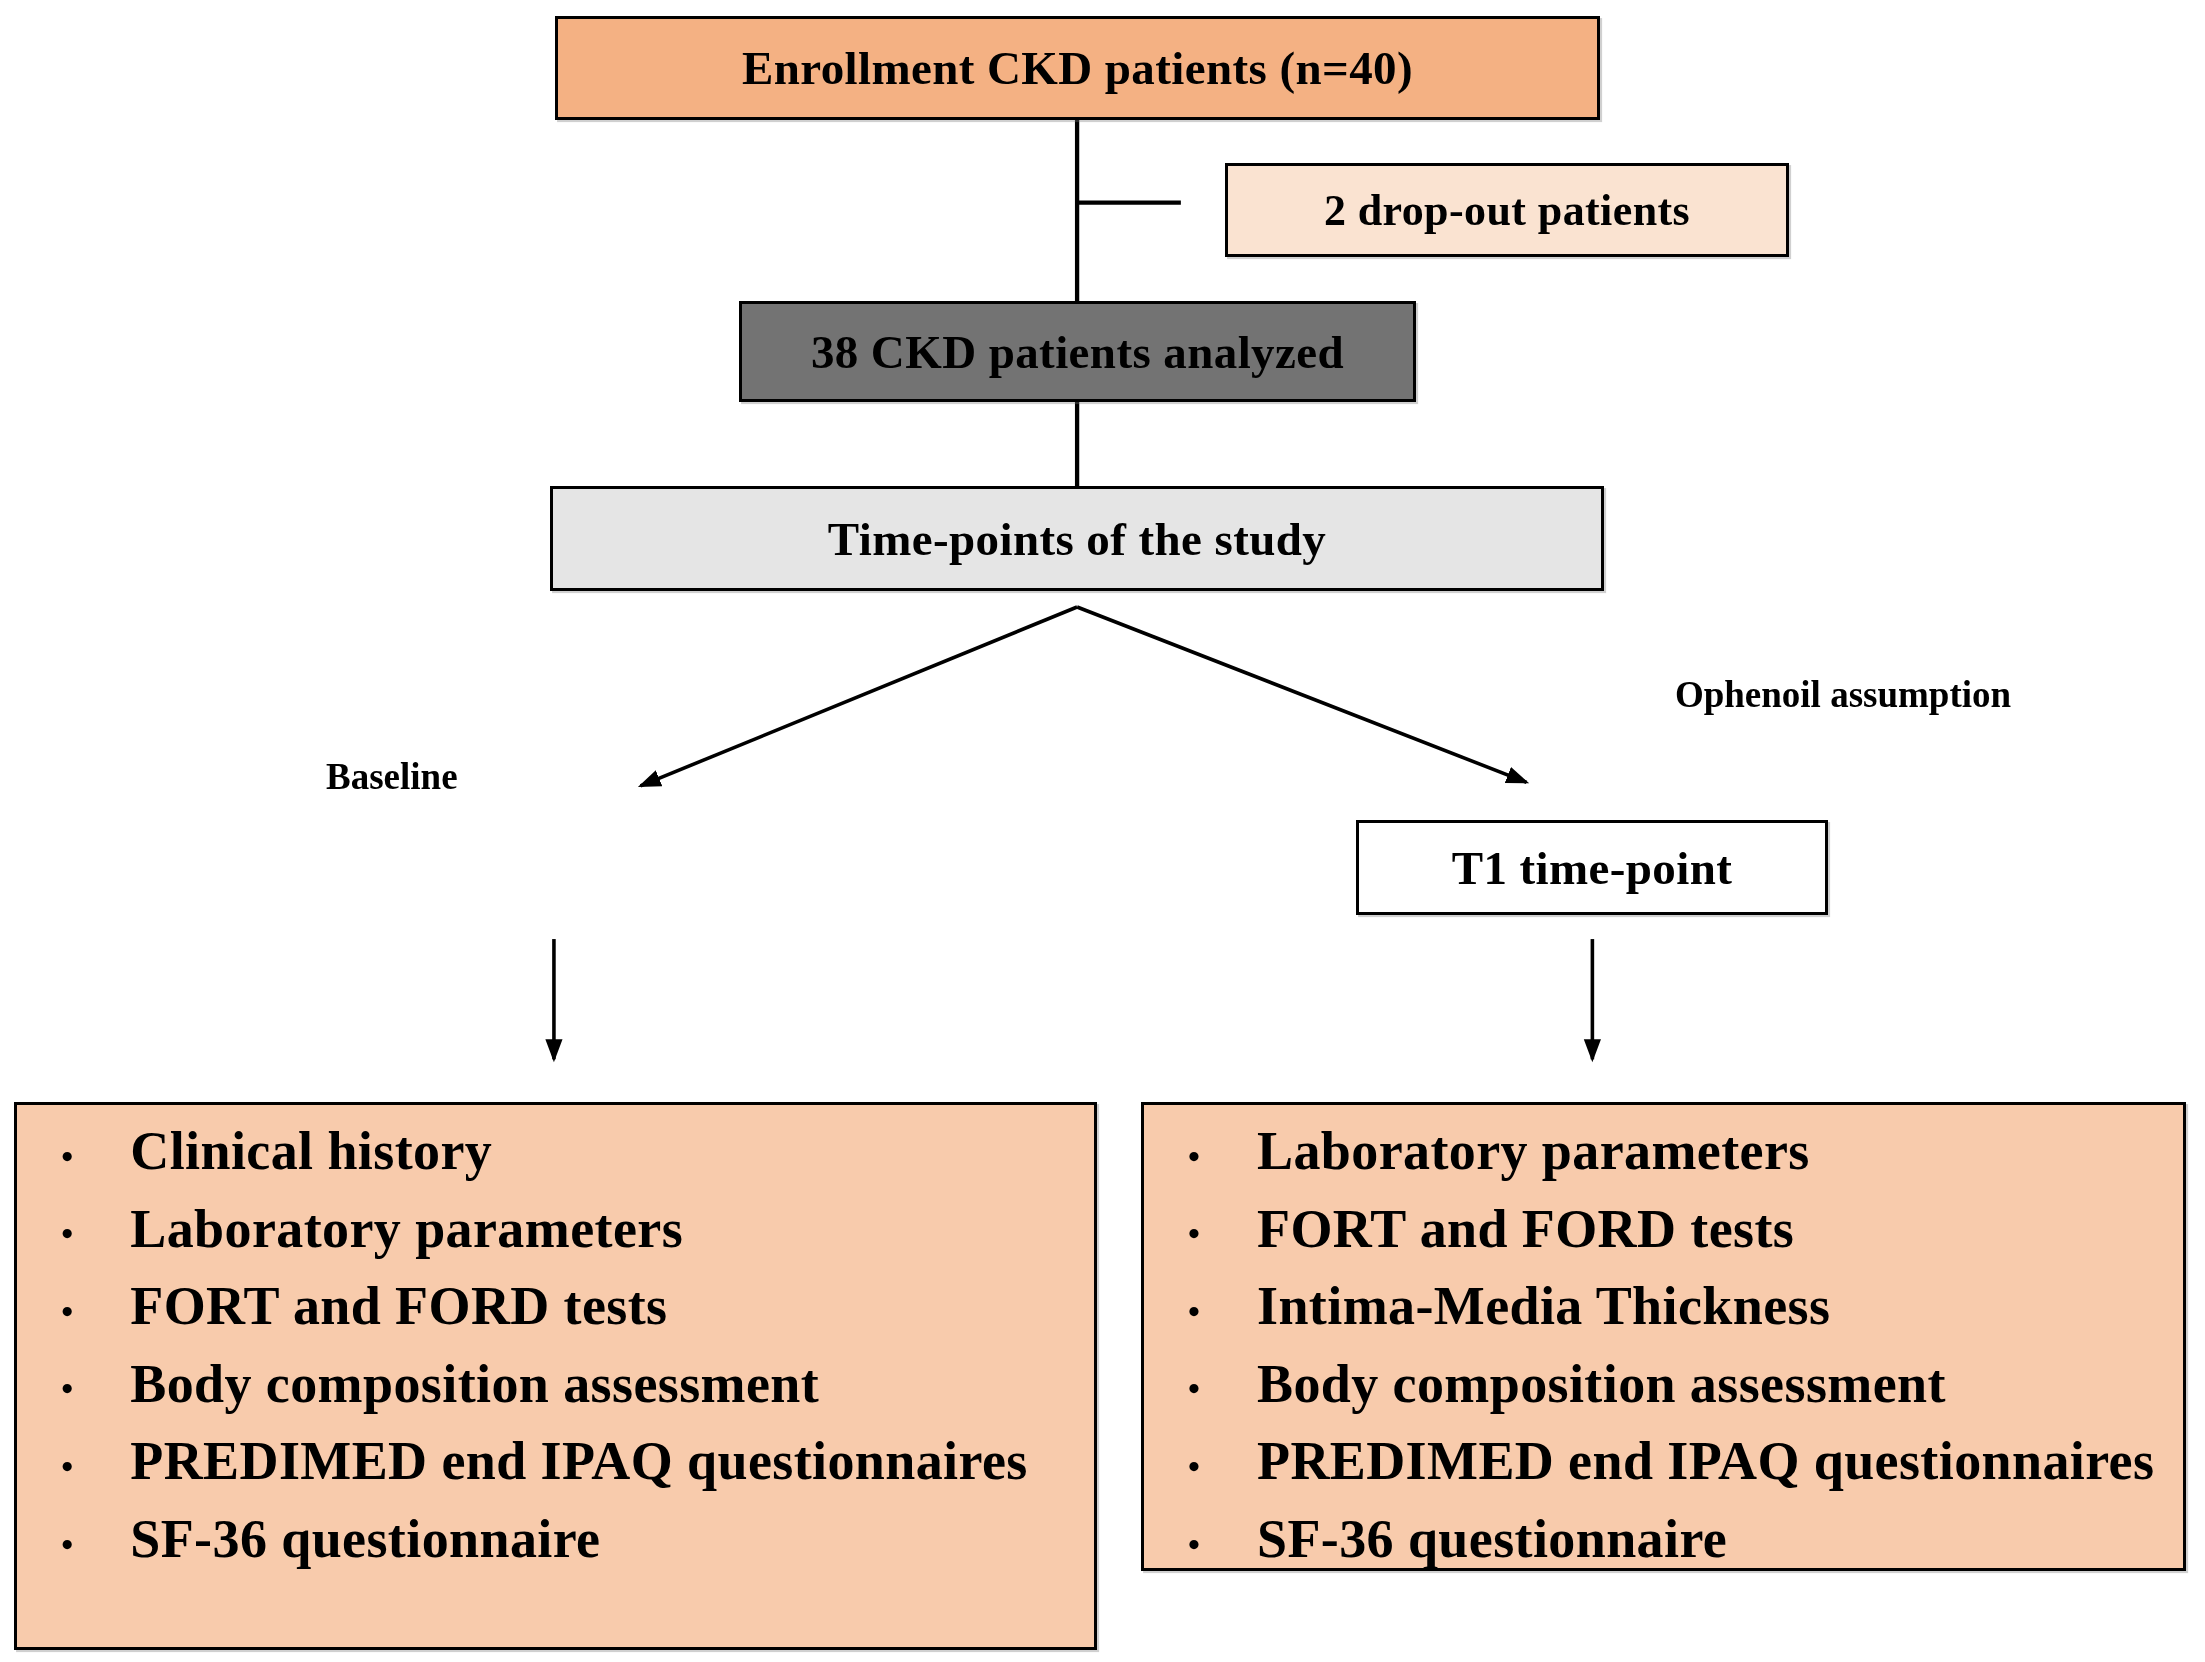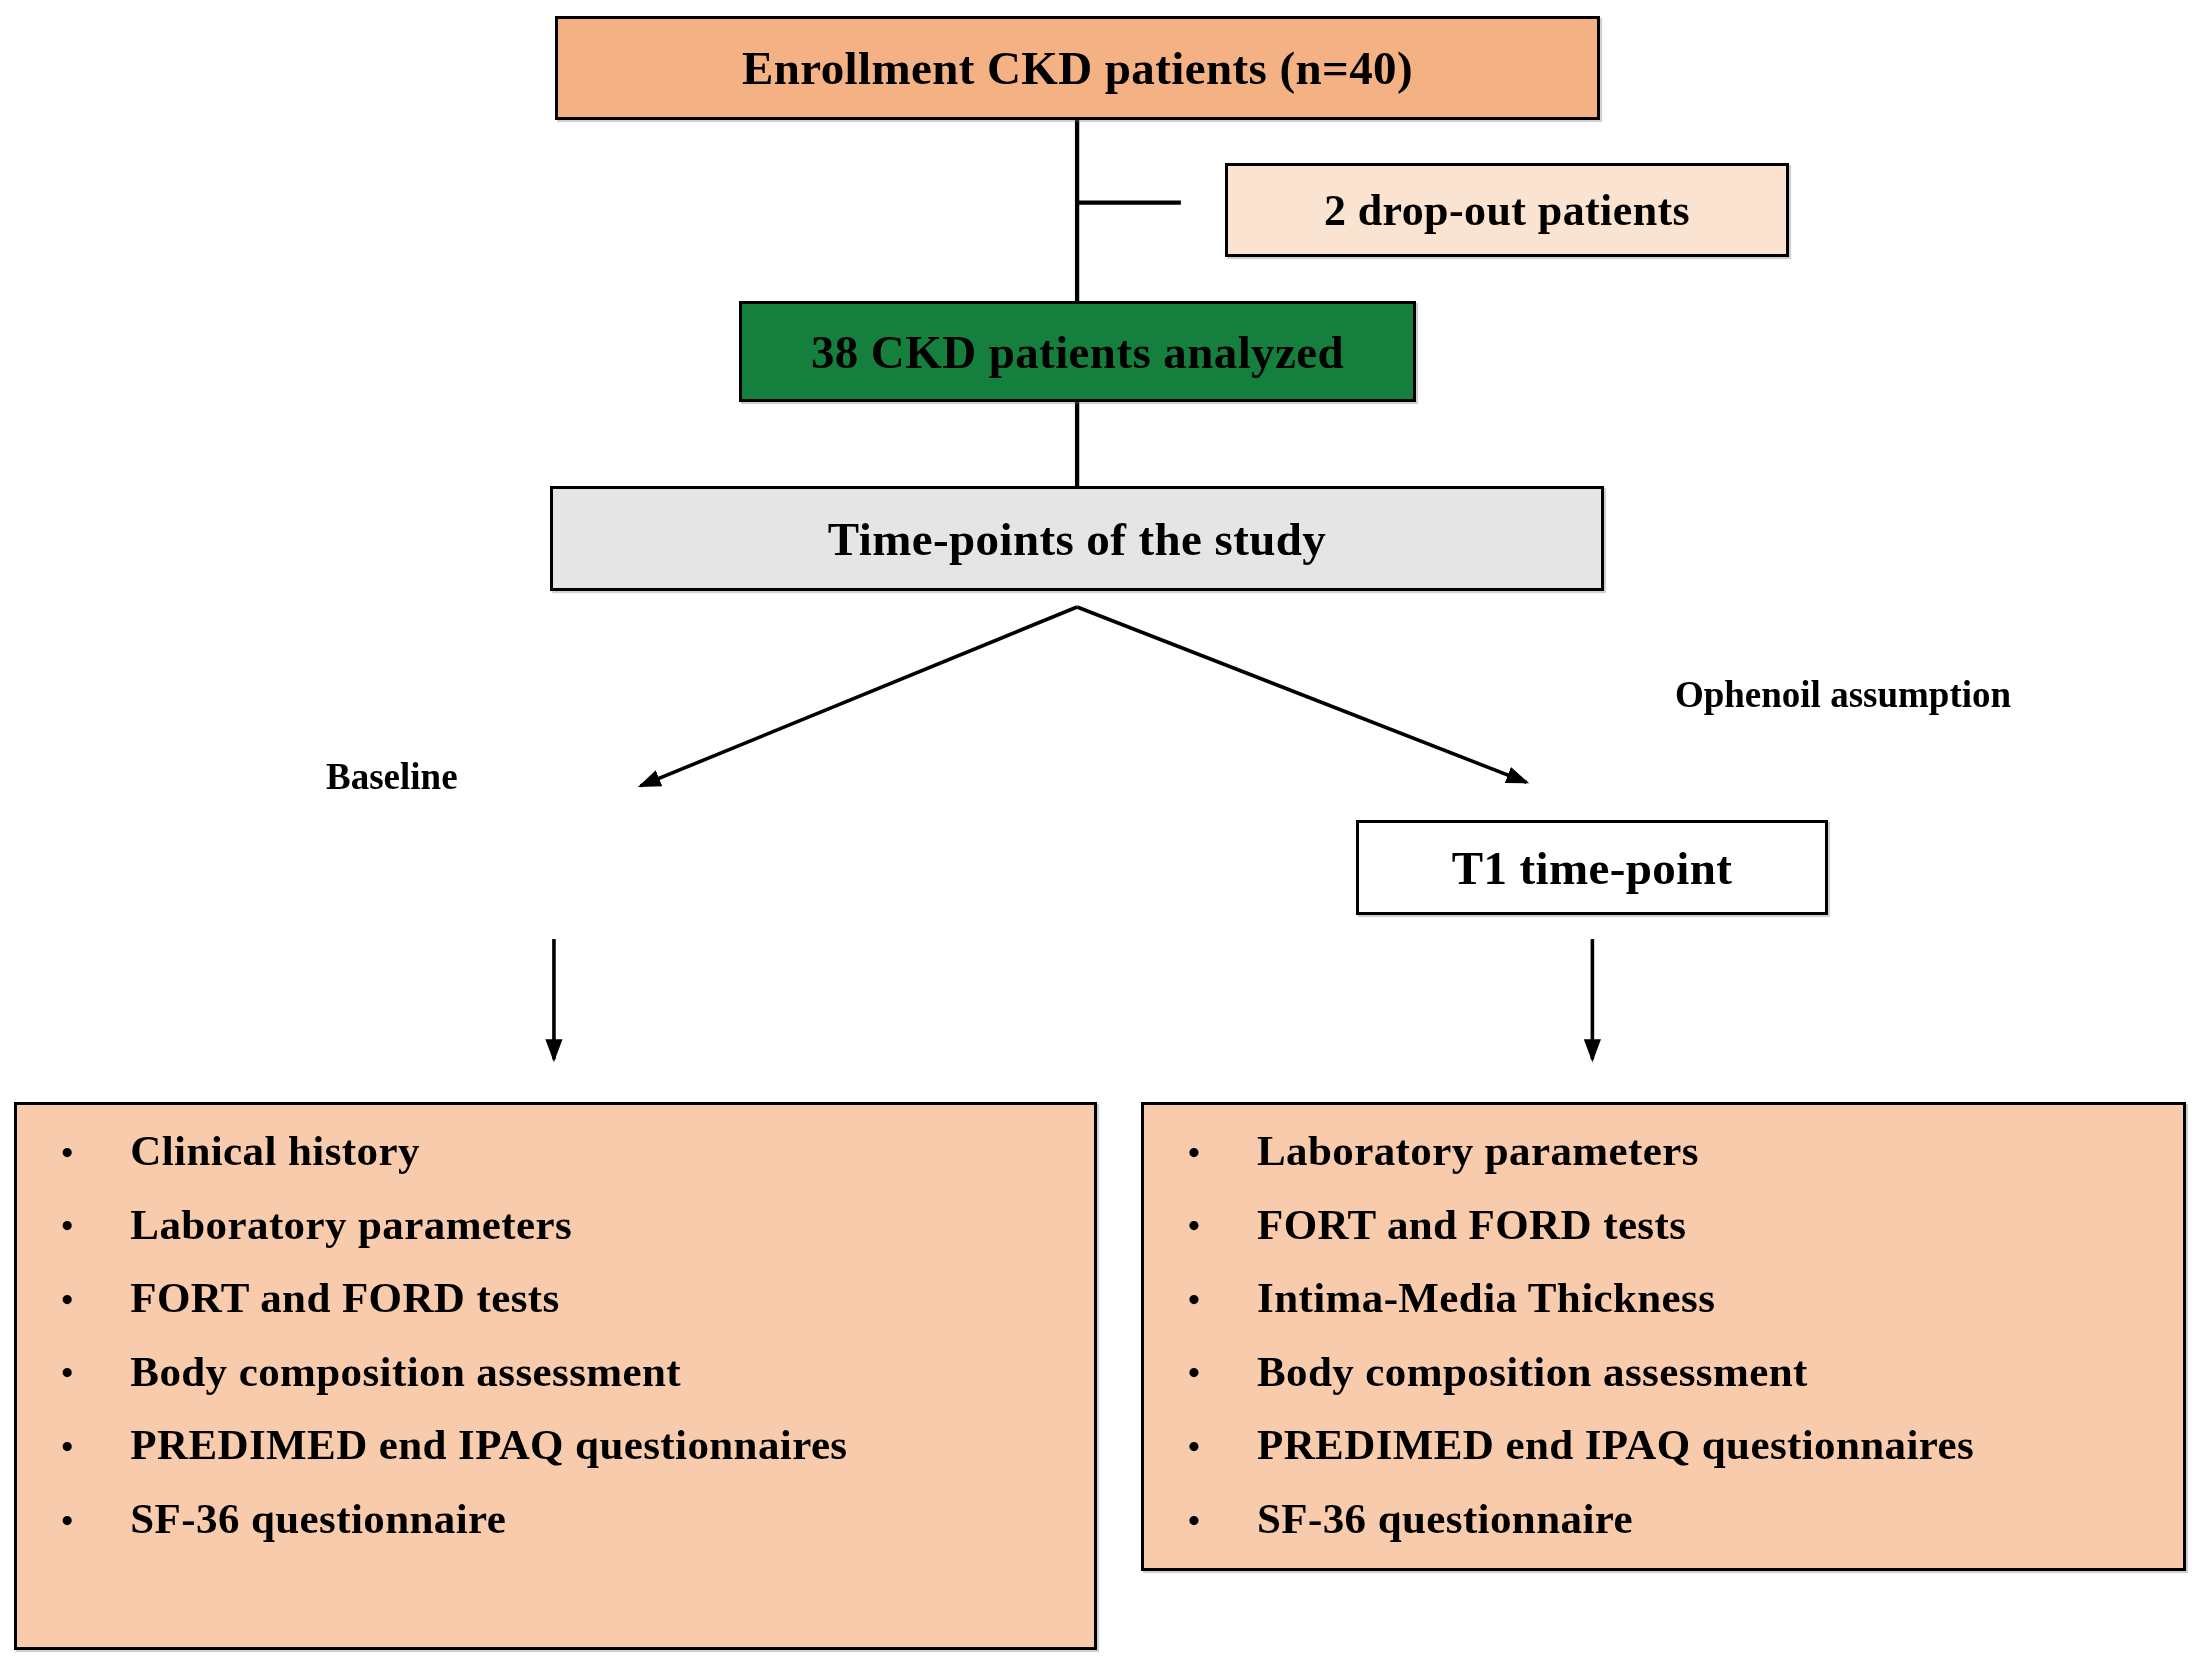--- a/index.html
+++ b/index.html
@@ -57,21 +57,21 @@
     box-shadow: 2.1px 2.1px 0 rgba(120,120,120,0.35);
   }
   .panel-t0 { left: 14.3px;   top: 1102px; width: 1083px; height: 548px; }
   .panel-t1 { left: 1141px; top: 1102px; width: 1045px; height: 469px; }
   .panel ul {
     list-style: none;
     margin: 0;
     padding: 10px 14.3px 0 44px;
   }
   .panel li {
-    font-size: 43px;
+    font-size: 54px;
     line-height: 72px;
     white-space: nowrap;
     letter-spacing: 0.4px;
   }
   .panel li::before {
     content: "\2022";
     display: inline-block;
     width: 69px;
     font-size: 34px;
     vertical-align: 1.4px;
@@ -98,21 +98,21 @@
   </svg>
 
   <div class="box box-enrollment" style="background-color: rgb(244, 177, 131);">
     <span>Enrollment CKD patients (n=40)</span>
   </div>
 
   <div class="box box-dropout" style="background-color: rgb(250, 227, 209);">
     <span>2 drop-out patients</span>
   </div>
 
-  <div class="box box-analyzed" style="background-color: #15803d;">
+  <div class="box box-analyzed" style="background-color: #737373;">
     <span>38 CKD patients analyzed</span>
   </div>
 
   <div class="box box-timepoints" style="background-color: #e5e5e5;">
     <span>Time-points of the study</span>
   </div>
 
   <div class="annotation annotation-baseline">Baseline</div>
 
   <div class="annotation annotation-t1">

